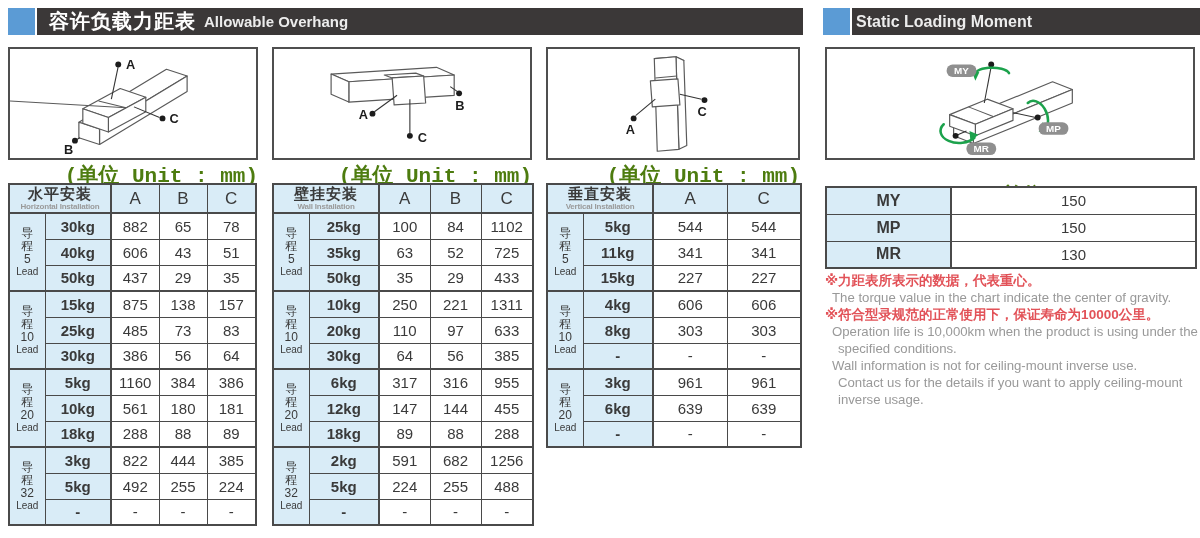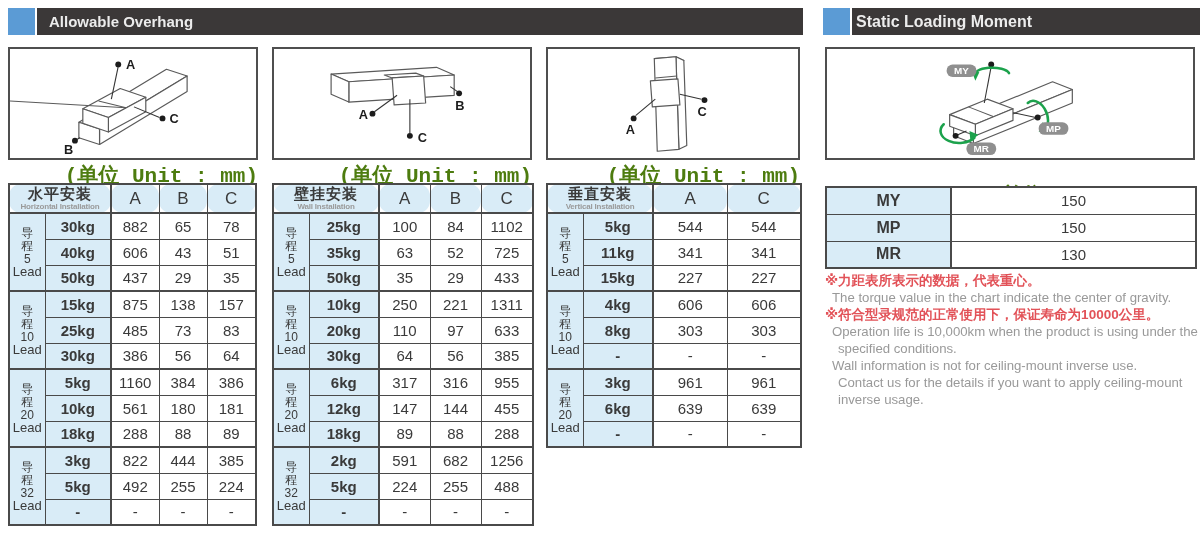--- a/index.html
+++ b/index.html
@@ -33,30 +33,30 @@
   .g-arr{fill:var(--c-green);}
   .badge{fill:var(--c-badge);}
   .badge-t{font-size:10px;font-weight:700;fill:#fff;text-anchor:middle;}
 
   
   .unit{position:absolute;top:161px;font-size:21px;font-weight:600;color:#4d7c0f;text-align:right;white-space:nowrap;font-family:Liberation Mono, monospace;}
 
   
   table{border-collapse:collapse;table-layout:fixed;position:absolute;background:#fff;border:2px solid var(--c-border);}
   th,td{border:1px solid var(--c-border);text-align:center;vertical-align:middle;padding:0;color:var(--c-text);overflow:hidden;}
-  thead th{height:20px;background:var(--c-cell-blue);border-bottom:2px solid var(--c-border);border-radius:12px;}
+  thead th{height:20px;background:var(--c-cell-blue);border-bottom:2px solid var(--c-border);}
   th.tcell{border-right:2px solid var(--c-border);}
   .tzh{font-size:15px;font-weight:700;line-height:17px;letter-spacing:1px;}
   .ten{font-size:8px;color:#9a9a9a;line-height:10px;letter-spacing:-0.2px;}
   .colh{font-size:17px;font-weight:400;}
   tbody td{height:26px;font-size:15px;}
   td.leadcell{background:var(--c-cell-blue);}
   .lzh{font-size:12px;line-height:13px;}
   .lnum{font-size:12px;line-height:13px;}
-  .len{font-size:13px;line-height:11px;}
+  .len{font-size:10px;line-height:11px;}
   td.loadcell{background:var(--c-cell-blue);font-weight:700;border-right:2px solid var(--c-border);}
   tr.gfirst td{border-top:2px solid var(--c-border);}
 
   .tbl1{left:8px;top:183px;width:247px;}
   .tbl2{left:272px;top:183px;width:260px;}
   .tbl3{left:546px;top:183px;width:254px;}
 
   .mtable{left:825px;top:186px;width:370px;}
   .mtable td{height:27px;}
   .mlabel{background:var(--c-cell-blue);font-size:16px;font-weight:700;border-right:2px solid var(--c-border);}
@@ -69,20 +69,21 @@
   .nen.ind{padding-left:13px;}
 </style>
 </head>
 <body>
 
 <div class="page">
 
   <div class="hdr" style="left:8px;width:795px;">
     <div class="sq"></div>
     <div class="hbar">
+      <span class="hzh">容许负载力距表</span>
       <span class="hen">Allowable Overhang</span>
     </div>
   </div>
 
   <div class="hdr hdr-r" style="left:823px;width:377px;">
     <div class="sq"></div>
     <div class="hbar">
       <span class="hen">Static Loading Moment</span>
     </div>
   </div>

